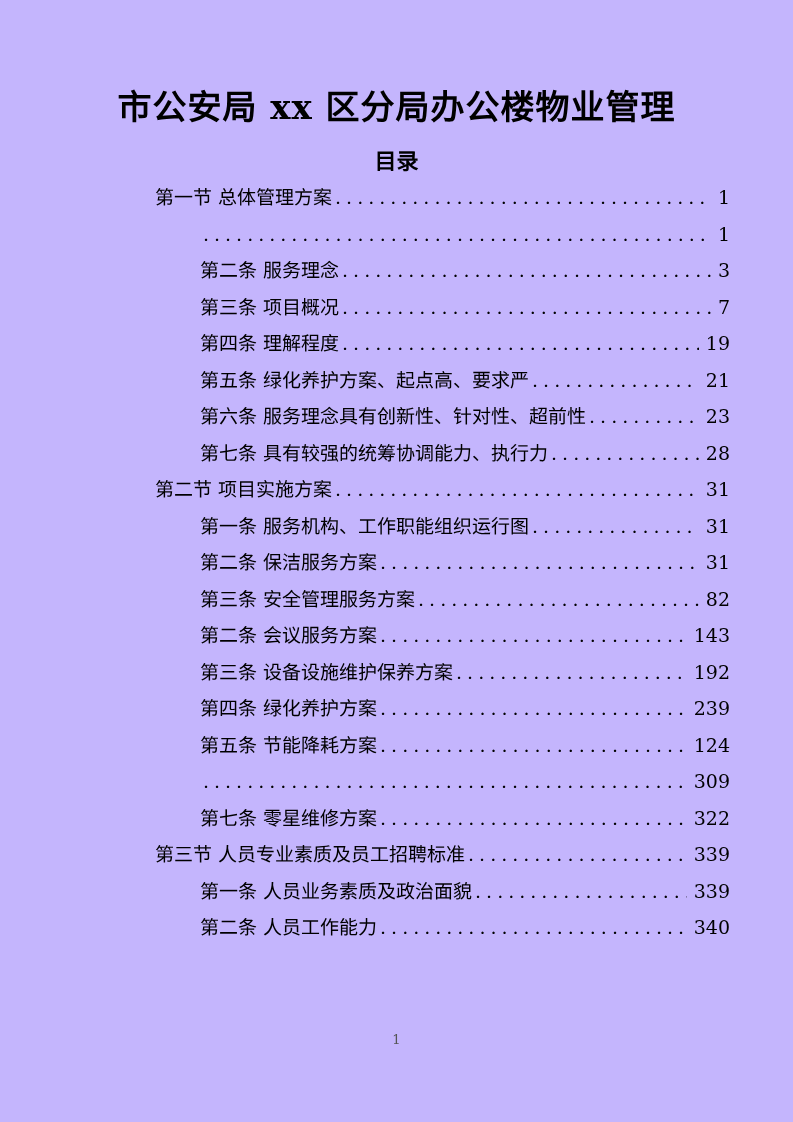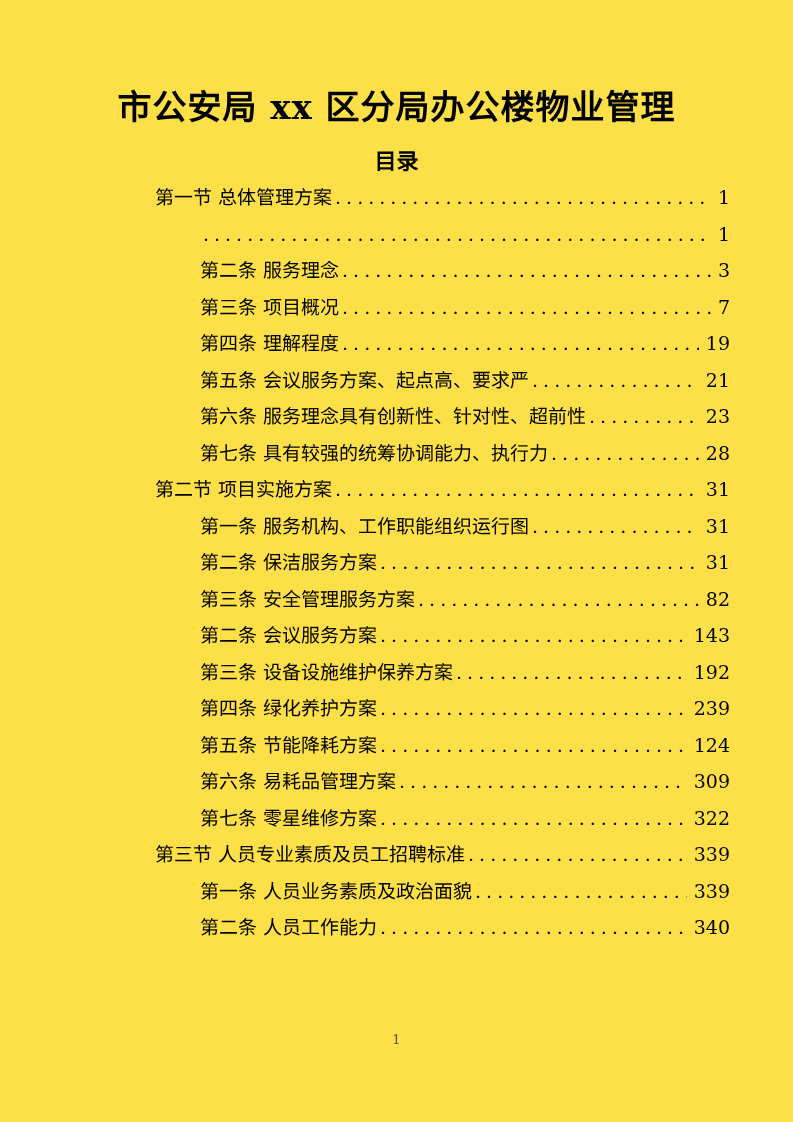--- a/index.html
+++ b/index.html
@@ -5,21 +5,21 @@
   html, body {
     margin: 0;
     padding: 0;
     background: #ffffff;
   }
   .page {
     position: relative;
     width: 793px;
     height: 1122px;
     margin: 0 auto;
-    background: #fde047;
+    background: #c4b5fd;
     color: #000000;
     font-family: "DejaVu Serif", "Liberation Serif", serif;
     overflow: hidden;
     box-sizing: border-box;
   }
   .doc-title {
     margin-top: 72px;
     text-align: center;
     font-size: 34px;
     font-weight: 700;
@@ -107,21 +107,21 @@
     <span class="toc-entry-label">第三条 项目概况</span>
     <span class="dot-leader">........................................................................................................................</span>
     <span class="toc-entry-page">7</span>
   </div>
       <div class="toc-entry level-2">
     <span class="toc-entry-label">第四条 理解程度</span>
     <span class="dot-leader">........................................................................................................................</span>
     <span class="toc-entry-page">19</span>
   </div>
       <div class="toc-entry level-2">
-    <span class="toc-entry-label">第五条 会议服务方案、起点高、要求严</span>
+    <span class="toc-entry-label">第五条 绿化养护方案、起点高、要求严</span>
     <span class="dot-leader">........................................................................................................................</span>
     <span class="toc-entry-page">21</span>
   </div>
       <div class="toc-entry level-2">
     <span class="toc-entry-label">第六条 服务理念具有创新性、针对性、超前性</span>
     <span class="dot-leader">........................................................................................................................</span>
     <span class="toc-entry-page">23</span>
   </div>
       <div class="toc-entry level-2">
     <span class="toc-entry-label">第七条 具有较强的统筹协调能力、执行力</span>
@@ -162,21 +162,20 @@
     <span class="toc-entry-label">第四条 绿化养护方案</span>
     <span class="dot-leader">........................................................................................................................</span>
     <span class="toc-entry-page">239</span>
   </div>
       <div class="toc-entry level-2">
     <span class="toc-entry-label">第五条 节能降耗方案</span>
     <span class="dot-leader">........................................................................................................................</span>
     <span class="toc-entry-page">124</span>
   </div>
       <div class="toc-entry level-2">
-    <span class="toc-entry-label">第六条 易耗品管理方案</span>
     <span class="dot-leader">........................................................................................................................</span>
     <span class="toc-entry-page">309</span>
   </div>
       <div class="toc-entry level-2">
     <span class="toc-entry-label">第七条 零星维修方案</span>
     <span class="dot-leader">........................................................................................................................</span>
     <span class="toc-entry-page">322</span>
   </div>
       <div class="toc-entry level-1">
     <span class="toc-entry-label">第三节 人员专业素质及员工招聘标准</span>

